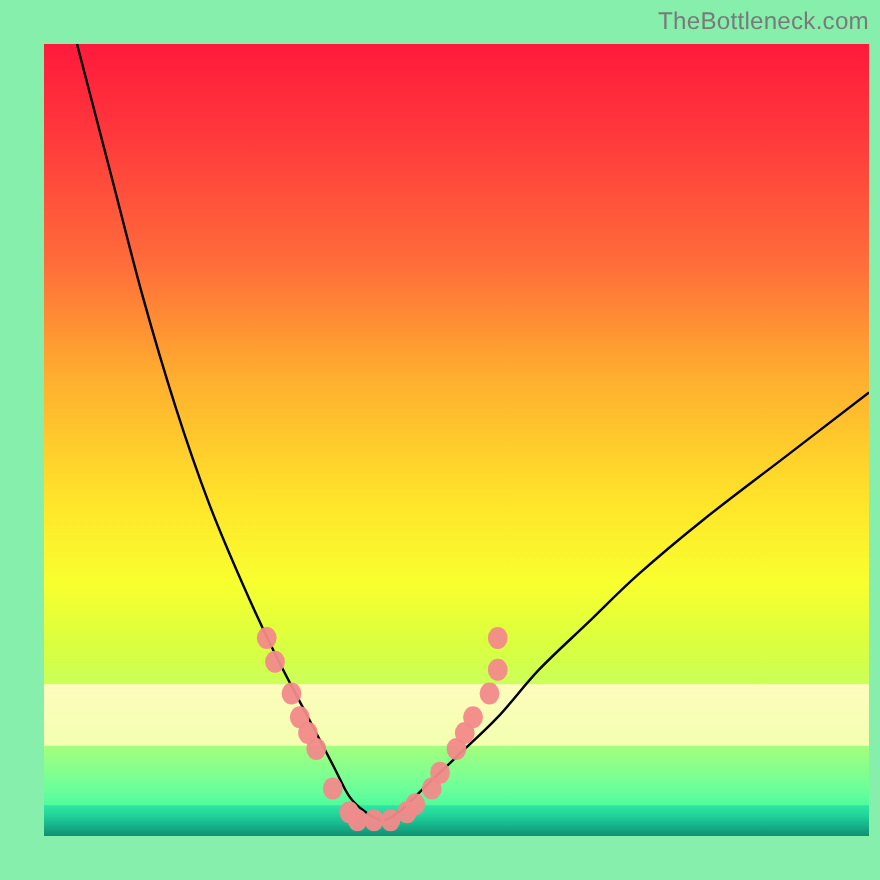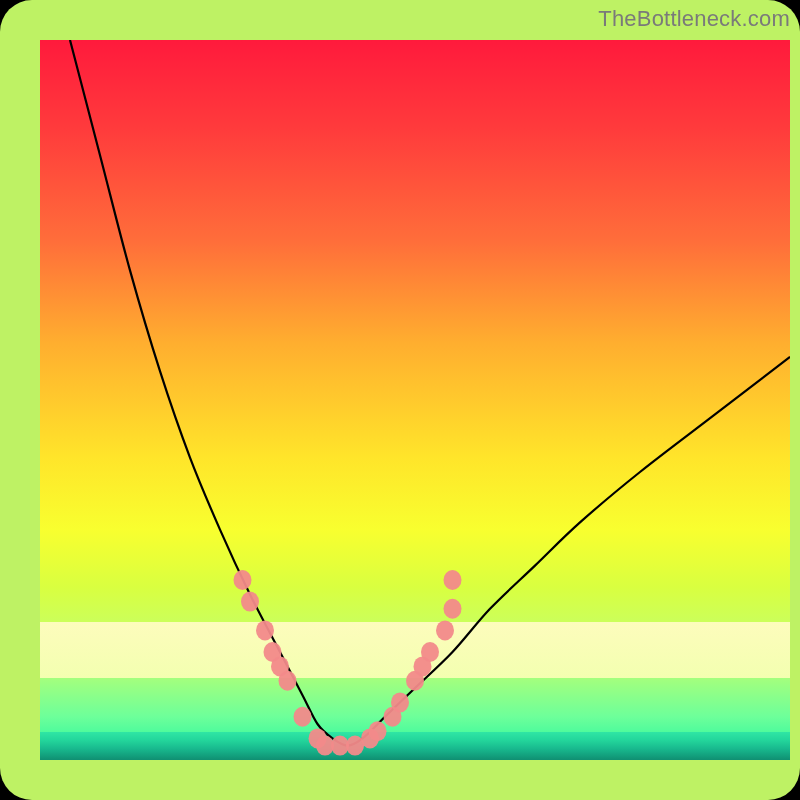--- a/index.html
+++ b/index.html
@@ -7,22 +7,21 @@
     padding: 0;
     width: 800px;
     height: 800px;
     overflow: hidden;
     background: #000;
     font-family: Arial, Helvetica, sans-serif;
   }
   .frame {
     position: absolute;
     inset: 0;
-    background: #bef264;
-    border-radius: 32px;
+    background: #86efac;
   }
   .plot {
     position: absolute;
     left: 40px;
     top: 40px;
     width: 750px;
     height: 720px;
     
     background: linear-gradient(to bottom,
       #ff1a3c 0%,

